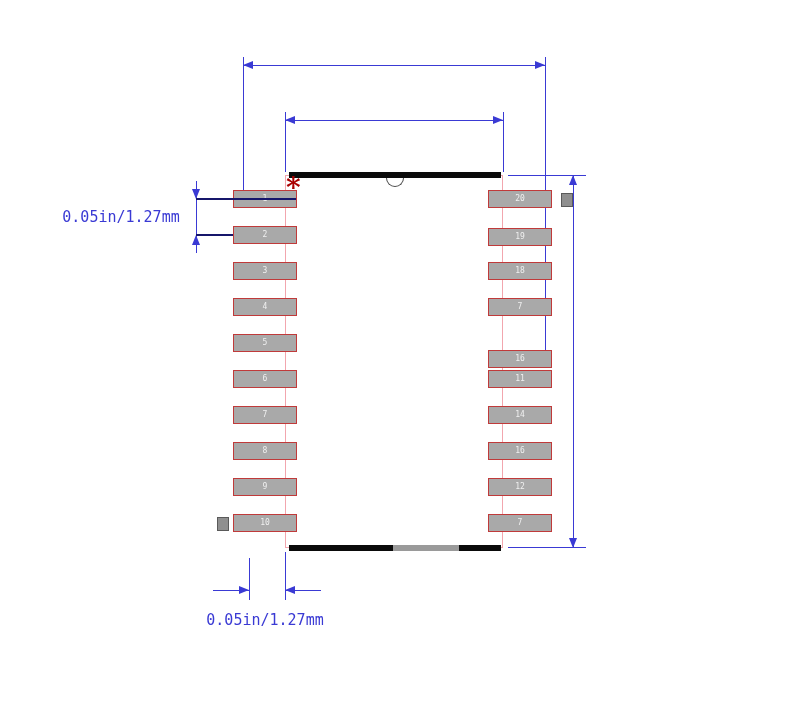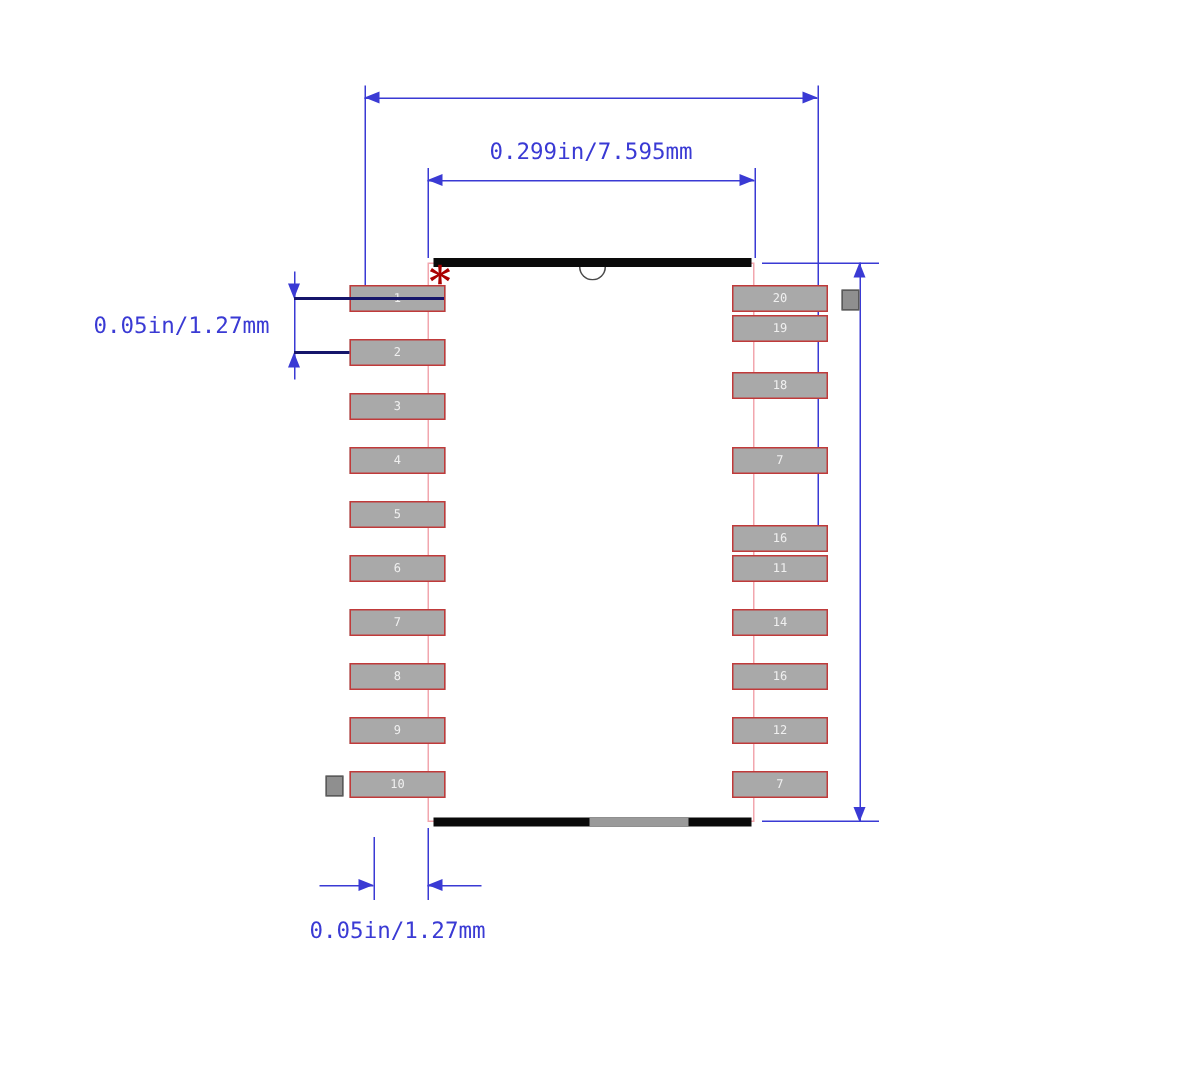--- a/index.html
+++ b/index.html
@@ -32,21 +32,20 @@
 <body>
 
 <div class="canvas">
 
   <div class="hline" style="left:243px;top:65px;width:302px;"></div>
   <div class="arrow l" style="left:243px;top:61px;"></div>
   <div class="arrow r" style="left:535px;top:61px;"></div>
   <div class="vline" style="left:243px;top:57px;height:136px;"></div>
   <div class="vline" style="left:545px;top:57px;height:302px;"></div>
 
-  <div class="dim-label ctr" style="left:285px;top:92px;width:218px;">0.299in/7.595mm</div>
   <div class="hline" style="left:285px;top:120px;width:218px;"></div>
   <div class="arrow l" style="left:285px;top:116px;"></div>
   <div class="arrow r" style="left:493px;top:116px;"></div>
   <div class="vline" style="left:285px;top:112px;height:60px;"></div>
   <div class="vline" style="left:503px;top:112px;height:60px;"></div>
 
   <div class="dim-label ctr" style="left:60px;top:208px;width:122px;">0.05in/1.27mm</div>
   <div class="vline" style="left:196px;top:181px;height:72px;"></div>
   <div class="arrow d" style="left:192px;top:189px;"></div>
   <div class="arrow u" style="left:192px;top:235px;"></div>
@@ -104,24 +103,24 @@
   <div class="pad left" style="top:478px;">
       <span class="pin-num">9</span>
     </div>
   <div class="pad left" style="top:514px;">
       <span class="pin-num">10</span>
     </div>
 
   <div class="pad right" style="top:190px;">
       <span class="pin-num">20</span>
     </div>
-  <div class="pad right" style="top:210px;">
+  <div class="pad right" style="top:228px;">
       <span class="pin-num">19</span>
     </div>
-  <div class="pad right" style="top:248px;">
+  <div class="pad right" style="top:262px;">
       <span class="pin-num">18</span>
     </div>
   <div class="pad right" style="top:298px;">
       <span class="pin-num">7</span>
     </div>
   <div class="pad right" style="top:350px;">
       <span class="pin-num">16</span>
     </div>
   <div class="pad right" style="top:370px;">
       <span class="pin-num">11</span>

